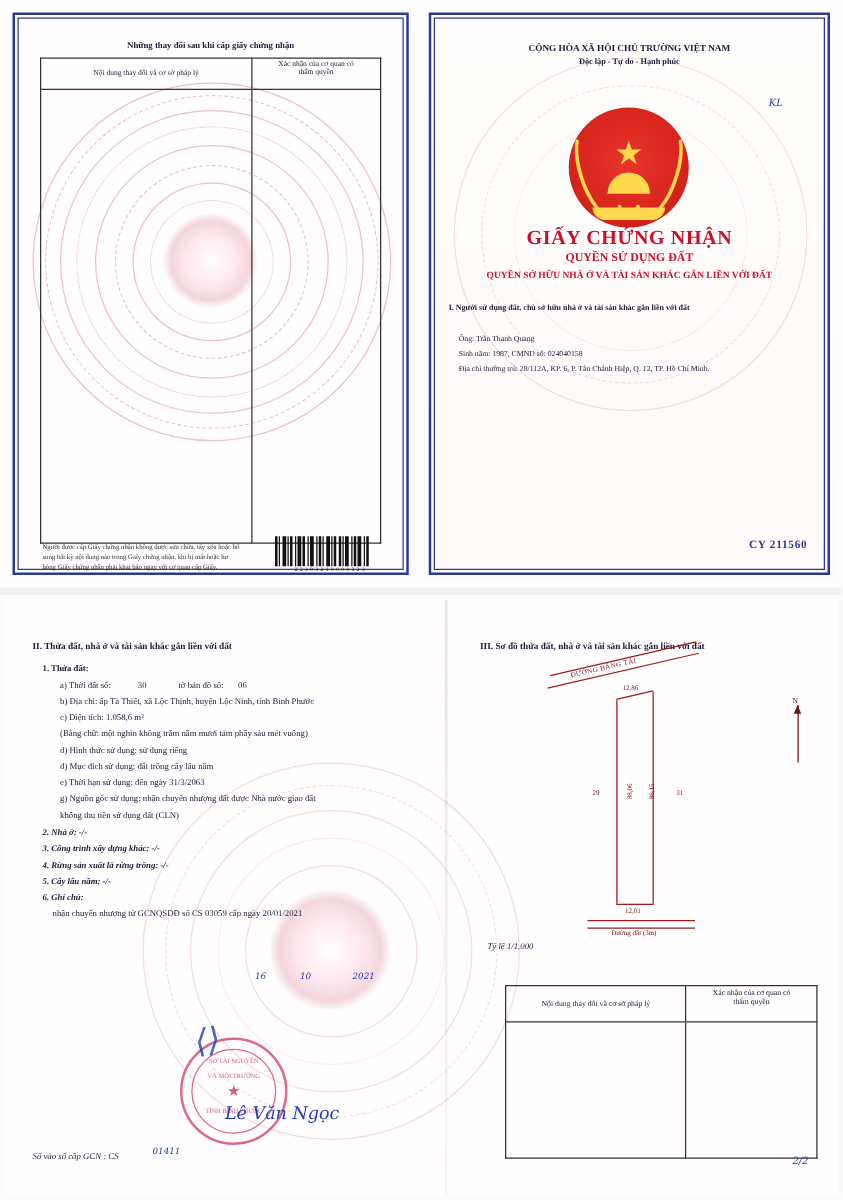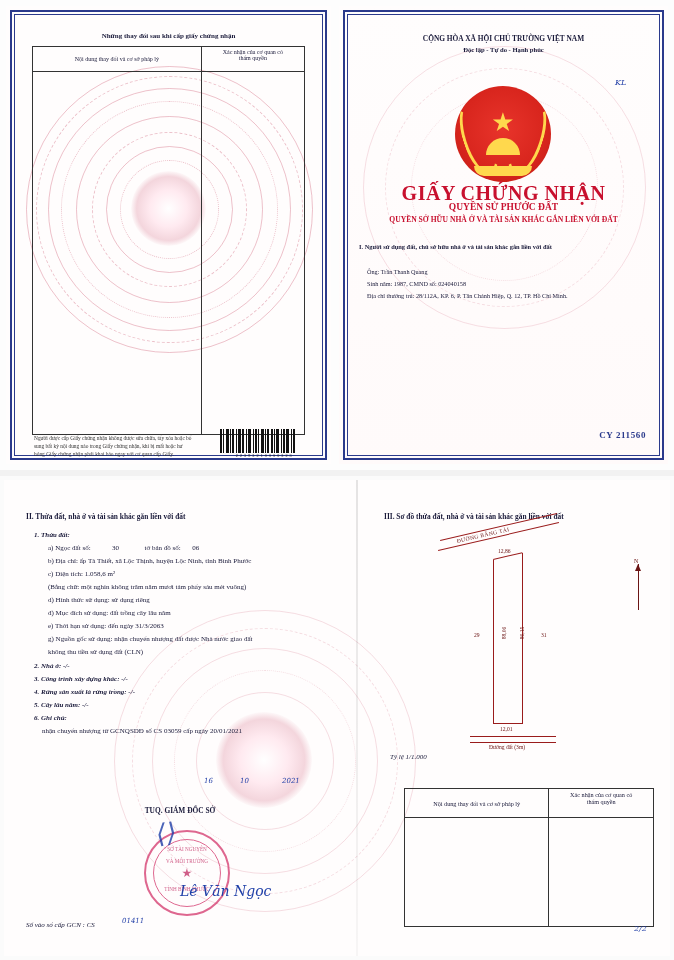--- a/index.html
+++ b/index.html
@@ -194,22 +194,22 @@
 
       <div class="emblem">
         <div class="emb-circle"></div>
         <div class="emb-star">★</div>
         <div class="emb-gear"></div>
         <div class="emb-wheat-l"></div>
         <div class="emb-wheat-r"></div>
         <div class="emb-band"></div>
       </div>
 
-      <div class="redtitle" style="position:absolute;left:0;right:0;top:176px;font-size:20px;font-weight:bold;letter-spacing:.5px;">GIẤY CHỨNG NHẬN</div>
-      <div class="redtitle" style="position:absolute;left:0;right:0;top:196px;font-size:9.5px;font-weight:bold;">QUYỀN SỬ PHƯỚC ĐẤT</div>
+      <div class="redtitle" style="position:absolute;left:0;right:0;top:176px;font-size:16px;font-weight:bold;letter-spacing:.5px;">GIẤY CHỨNG NHẬN</div>
+      <div class="redtitle" style="position:absolute;left:0;right:0;top:196px;font-size:9.5px;font-weight:bold;">QUYỀN SỬ DỤNG ĐẤT</div>
       <div class="redtitle" style="position:absolute;left:0;right:0;top:209px;font-size:7.6px;font-weight:bold;">QUYỀN SỞ HỮU NHÀ Ở VÀ TÀI SẢN KHÁC GẮN LIỀN VỚI ĐẤT</div>
 
       <div style="position:absolute;left:20px;top:237px;right:14px;font-size:6.4px;font-weight:bold;">I. Người sử dụng đất, chủ sở hữu nhà ở và tài sản khác gắn liền với đất</div>
 
       <div style="position:absolute;left:28px;top:262px;font-size:6.2px;">Ông:  Trần Thanh Quang</div>
       <div style="position:absolute;left:28px;top:274px;font-size:6.2px;">Sinh năm: 1987, CMND số: 024040158</div>
       <div style="position:absolute;left:28px;top:286px;font-size:6.2px;">Địa chỉ thường trú: 28/112A, KP. 6, P. Tân Chánh Hiệp, Q. 12, TP. Hồ Chí Minh.</div>
 
       <div style="position:absolute;right:22px;top:424px;font-size:9px;color:#2b3a8c;font-weight:bold;letter-spacing:.6px;">CY 211560</div>
     </div>
@@ -224,24 +224,24 @@
         <div class="rosette" style="left:148px;top:168px;width:224px;height:224px;opacity:.55;"></div>
         <div class="rosette dot" style="left:170px;top:190px;width:180px;height:180px;opacity:.55;"></div>
         <div class="rosette" style="left:192px;top:212px;width:136px;height:136px;opacity:.55;"></div>
         <div class="star" style="left:212px;top:232px;width:96px;height:96px;"></div>
       </div>
 
       <div class="fold"></div>
 
       <div class="sec-h" style="position:absolute;left:22px;top:32px;">II. Thửa đất, nhà ở và tài sản khác gắn liền với đất</div>
 
-      <div class="ln" style="position:absolute;left:30px;top:50px;font-style:italic;font-weight:bold;">1. Thửa đất:</div>
+      <div class="ln" style="position:absolute;left:30px;top:50px;font-weight:bold;">1. Thửa đất:</div>
 
       <div class="ln" style="position:absolute;left:44px;top:63px;">
-        <span>a) Ngọc đất số:</span>
+        <span>a) Thời đất số:</span>
         <span style="display:inline-block;width:18px;"></span>
         <span>30</span>
         <span style="display:inline-block;width:22px;"></span>
         <span>tờ bản đồ số:</span>
         <span style="display:inline-block;width:8px;"></span>
         <span>06</span>
       </div>
 
       <div class="ln" style="position:absolute;left:44px;top:76px;">b) Địa chỉ: ấp Tà Thiết, xã Lộc Thịnh, huyện Lộc Ninh, tỉnh Bình Phước</div>
       <div class="ln" style="position:absolute;left:44px;top:89px;">c) Diện tích: 1.058,6 m²</div>
@@ -256,21 +256,20 @@
       <div class="ln" style="position:absolute;left:30px;top:194px;font-style:italic;font-weight:bold;">3. Công trình xây dựng khác: -/-</div>
       <div class="ln" style="position:absolute;left:30px;top:207px;font-style:italic;font-weight:bold;">4. Rừng sản xuất là rừng trồng: -/-</div>
       <div class="ln" style="position:absolute;left:30px;top:220px;font-style:italic;font-weight:bold;">5. Cây lâu năm: -/-</div>
       <div class="ln" style="position:absolute;left:30px;top:233px;font-style:italic;font-weight:bold;">6. Ghi chú:</div>
       <div class="ln" style="position:absolute;left:38px;top:246px;">nhận chuyển nhượng từ GCNQSDĐ số CS 03059 cấp ngày 20/01/2021</div>
 
       <div class="handw" style="left:200px;top:297px;">16</div>
       <div class="handw" style="left:236px;top:297px;">10</div>
       <div class="handw" style="left:278px;top:297px;">2021</div>
 
-      <div style="position:absolute;left:0;width:352px;top:326px;text-align:center;font-size:7.4px;font-weight:bold;">TUQ. GIÁM ĐỐC SỞ</div>
 
       <div class="stamp" style="left:140px;top:350px;">
         <div class="stamp-in"></div>
         <div class="stamp-txt" style="top:14px;">SỞ TÀI NGUYÊN</div>
         <div class="stamp-txt" style="top:26px;">VÀ MÔI TRƯỜNG</div>
         <div class="stamp-txt" style="top:54px;">TỈNH BÌNH PHƯỚC</div>
         <div style="position:absolute;left:50%;top:34px;transform:translateX(-50%);color:#c02a62;font-size:12px;">★</div>
       </div>
 
       <div class="sign" style="left:152px;top:338px;font-size:26px;opacity:.8;transform:rotate(-8deg);">⟨⟩</div>

